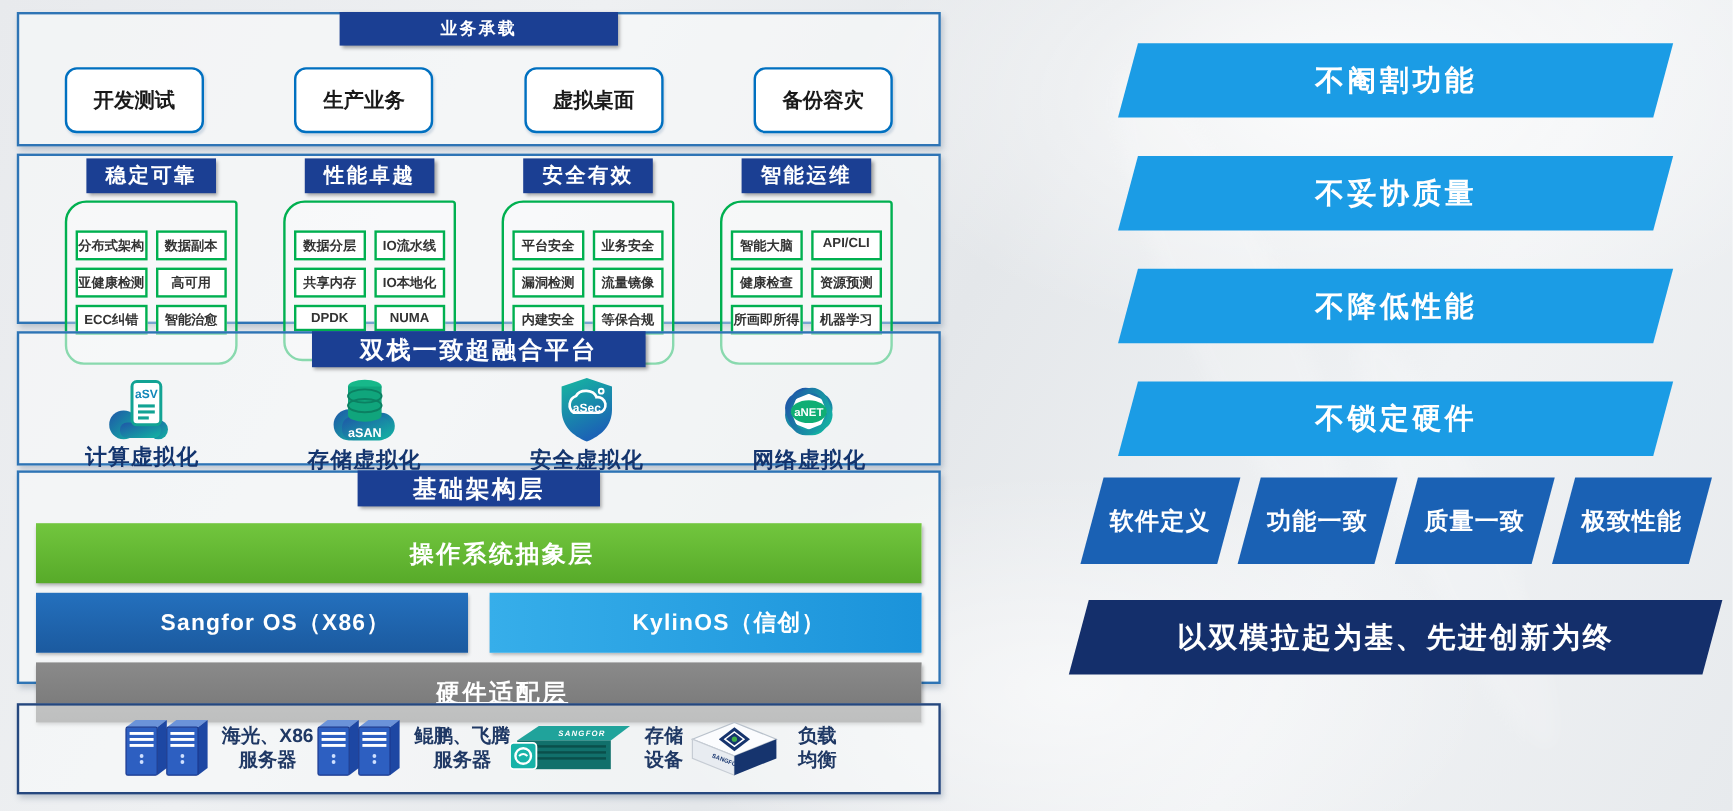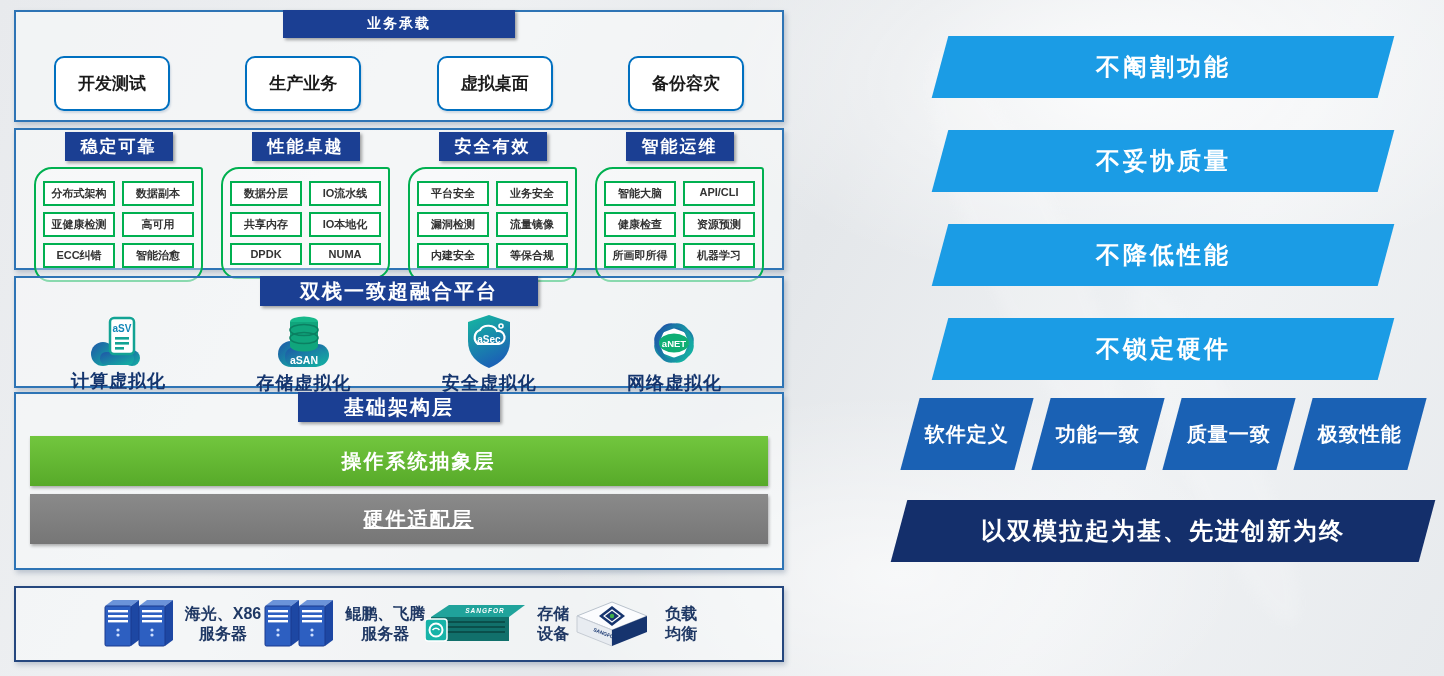--- a/index.html
+++ b/index.html
@@ -38,21 +38,21 @@
   }
   
   #sec-capabilities{height:142px;margin-bottom:6px;display:flex;justify-content:space-evenly;}
   .cap-col{position:relative;display:flex;flex-direction:column;align-items:center;padding-top:2px;}
   .cap-header{
     background:#1b3f93;color:#fff;font-weight:bold;font-size:17px;letter-spacing:2px;
     padding:3px 16px;box-shadow:2px 2px 3px rgba(0,0,0,.35);z-index:2;white-space:nowrap;
   }
   .cap-box{
     border:2px solid #00b050;border-radius:18px 3px 16px 16px;
-    margin-top:6px;padding:12px 7px;width:169px;box-sizing:border-box;
+    margin-top:6px;padding:23px 7px;width:144px;box-sizing:border-box;
     display:grid;grid-template-columns:1fr 1fr;gap:6px 7px;background:rgba(255,255,255,.35);
   }
   .cap-item{
     border:2px solid #00b050;background:#fff;color:#333;
     font-size:11px;font-weight:bold;text-align:center;
     padding:3px 0;white-space:nowrap;overflow:hidden;
   }
   
   #sec-platform{height:112px;margin-bottom:4px;}
   #sec-platform .sec-header{width:278px;height:30px;font-size:20px;}
@@ -234,20 +234,24 @@
           <div class="plat-label">网络虚拟化</div>
         </div>
 
       </div>
     </div>
 
     <div class="section" id="sec-infra">
       <div class="sec-header">基础架构层</div>
       <div class="stack">
         <div class="bar bar-green">操作系统抽象层</div>
+        <div class="bar-row">
+          <div class="bar bar-sangfor">Sangfor OS（X86）</div>
+          <div class="bar bar-kylin">KylinOS（信创）</div>
+        </div>
         <div class="bar bar-gray">硬件适配层</div>
       </div>
     </div>
 
     <div class="section" id="sec-hardware">
 
       <div class="hw-item">
         <svg width="74" height="54" viewBox="0 0 74 54">
           <g>
             <polygon points="4,9 12,3 38,3 30,9" fill="#6b93d9"></polygon>

